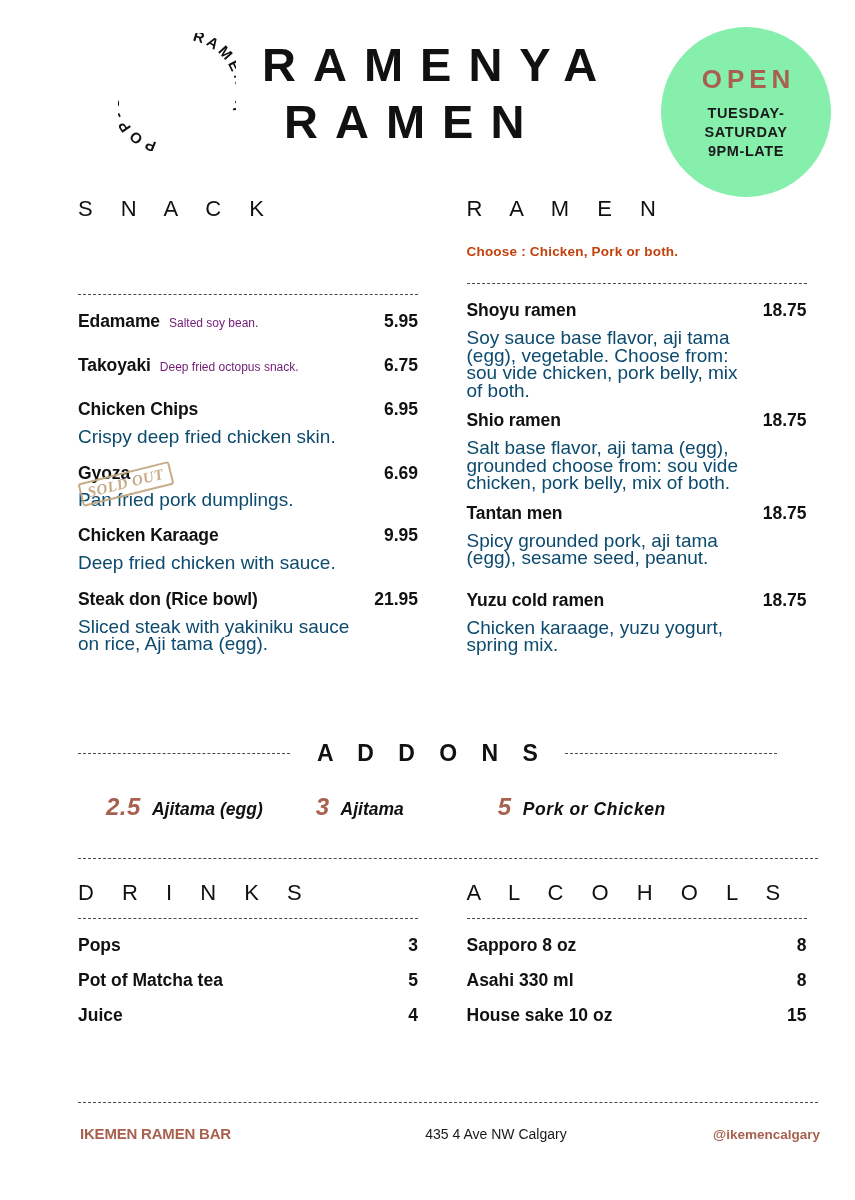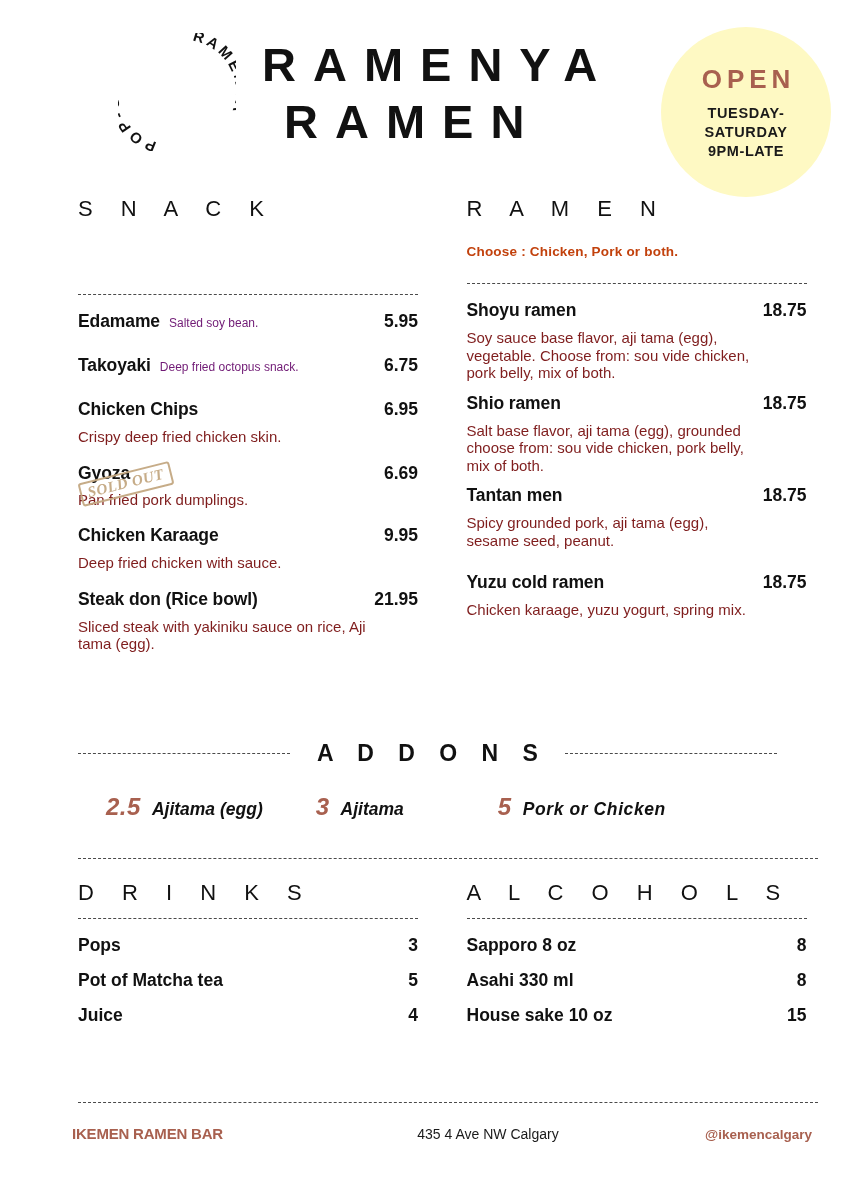--- a/index.html
+++ b/index.html
@@ -39,21 +39,21 @@
     color: #111111;
     white-space: nowrap;
   }
   .brand-line.l2 { padding-left: 22px; }
 
   .open-badge {
     position: absolute;
     right: 24px; top: 27px;
     width: 170px; height: 170px;
     border-radius: 50%;
-    background: #fef9c3;
+    background: #86efac;
     display: flex;
     flex-direction: column;
     align-items: center;
     justify-content: center;
     text-align: center;
   }
   .open-word {
     font-weight: bold;
     font-size: 26px;
     letter-spacing: 5px;
@@ -136,23 +136,23 @@
     white-space: nowrap;
   }
   .item-price {
     font-size: 17.5px;
     font-weight: bold;
     color: #111111;
     white-space: nowrap;
     padding-left: 10px;
   }
   .item-desc {
-    font-size: 15px;
+    font-size: 19px;
     line-height: 17.5px;
-    color: #7f1d1d;
+    color: #0c4a6e;
     margin-top: 8px;
     max-width: 290px;
   }
   .item-desc.tight { margin-top: 7px; }
 
   
   .sold-out-stamp {
     position: absolute;
     left: 1px; top: 9px;
     transform: rotate(-14deg);
@@ -252,21 +252,21 @@
   .brow .bname { white-space: nowrap; }
 
   
   .footer-divider {
     position: absolute;
     top: 1102px; left: 78px;
     width: 740px;
   }
   .footer {
     position: absolute;
-    top: 1125px; left: 72px;
+    top: 1125px; left: 80px;
     width: 740px;
     display: flex;
     align-items: baseline;
     justify-content: space-between;
   }
   .footer-brand {
     font-size: 15px;
     font-weight: bold;
     letter-spacing: -0.2px;
     color: #a8604f;

